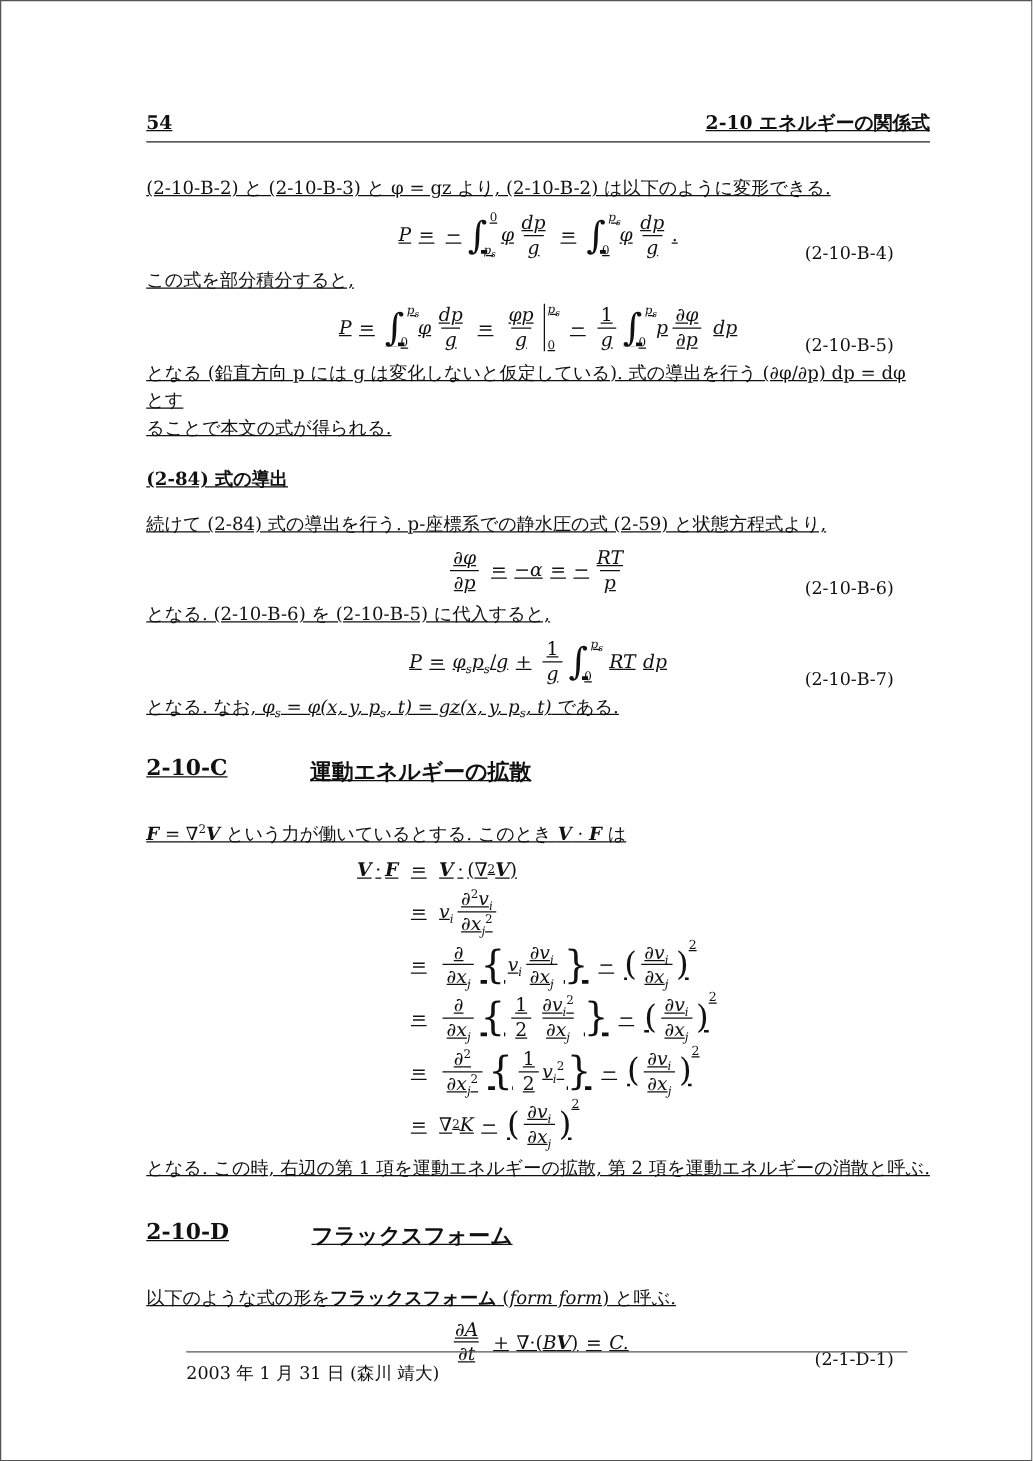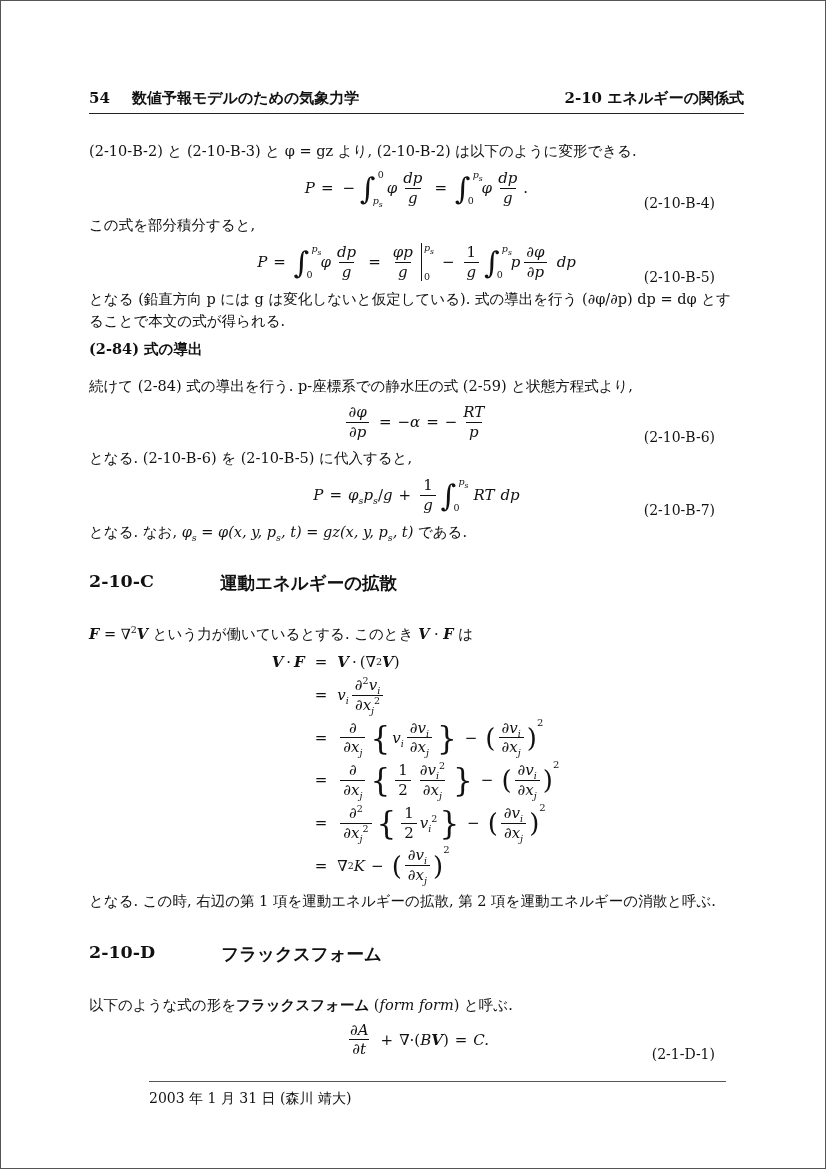--- a/index.html
+++ b/index.html
@@ -1,19 +1,19 @@
 <!DOCTYPE html>
 <html><head>
 <meta charset="utf-8">
 <style>
   html,body{margin:0;padding:0;background:#fff;}
   .page{position:relative;width:826px;height:1169px;background:#fff;overflow:hidden;
         border:1px solid #555;box-sizing:border-box;color:#111;
         font-family:"DejaVu Serif","Liberation Serif",serif;}
-  .content{padding:88px 81px 0 88px;}
+  .content{padding:88px 81px 0 116px;text-decoration:underline;}
 
   .pageheader{display:flex;align-items:baseline;border-bottom:1.6px solid #222;
               padding-bottom:5px;font-weight:bold;font-size:15px;}
   .pgnum{margin-right:22px;}
   .hspace{flex:1;}
 
   .para{font-size:14.5px;line-height:22px;margin:0;}
   .subhead{font-weight:bold;font-size:14.5px;margin:0;}
   .sechead{display:flex;gap:66px;font-weight:bold;font-size:17.5px;margin:0;}
 
@@ -72,21 +72,20 @@
           padding-top:8px;font-size:14px;}
 </style>
 </head>
 <body>
 
 <div class="page">
   <div class="content">
 
     <div class="pageheader">
       <span class="pgnum">54</span>
-      <span>数値予報モデルのための気象力学</span>
       <span class="hspace"></span>
       <span>2-10 エネルギーの関係式</span>
     </div>
 
     <p class="para" style="margin-top:26px">(2-10-B-2) と (2-10-B-3) と φ = gz より, (2-10-B-2) は以下のように変形できる.</p>
 
     <div class="eq">
       <span class="v">P</span>
       <span class="mo rm">=</span>
       <span class="mop rm">−</span>
@@ -165,21 +164,21 @@
         <span class="num v">∂φ</span>
         <span class="den v">∂p</span>
       </span>
       <span class="v sp">dp</span>
       <span class="eqlabel">(2-10-B-5)</span>
     </div>
 
     <p class="para">となる (鉛直方向 p には g は変化しないと仮定している). 式の導出を行う (∂φ/∂p) dp = dφ とす</p>
     <p class="para">ることで本文の式が得られる.</p>
 
-    <p class="subhead" style="margin-top:8px">(2-84) 式の導出</p>
+    <p class="subhead" style="margin-top:20px">(2-84) 式の導出</p>
 
     <p class="para" style="margin-top:16px">続けて (2-84) 式の導出を行う. p-座標系での静水圧の式 (2-59) と状態方程式より,</p>
 
     <div class="eq" style="min-height:46px">
       <span class="frac">
         <span class="num v">∂φ</span>
         <span class="den v">∂p</span>
       </span>
       <span class="mo rm">=</span>
       <span class="rm">−</span>

